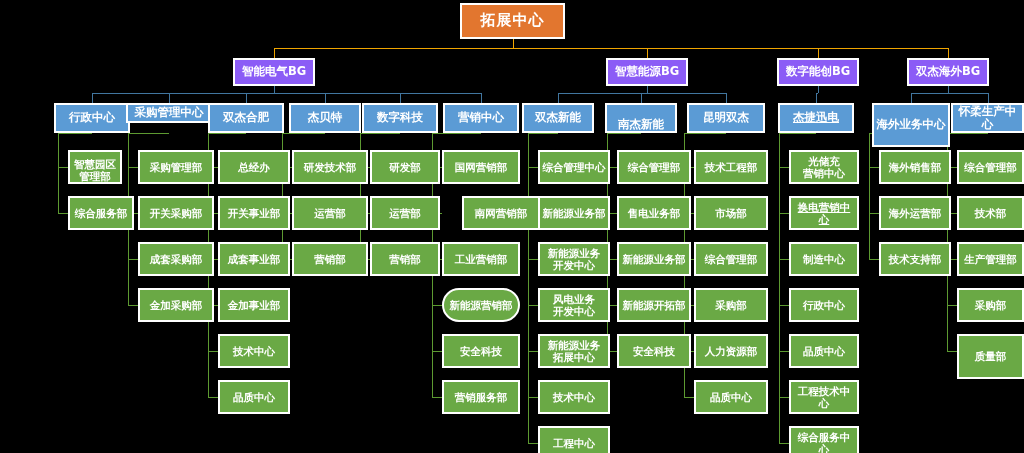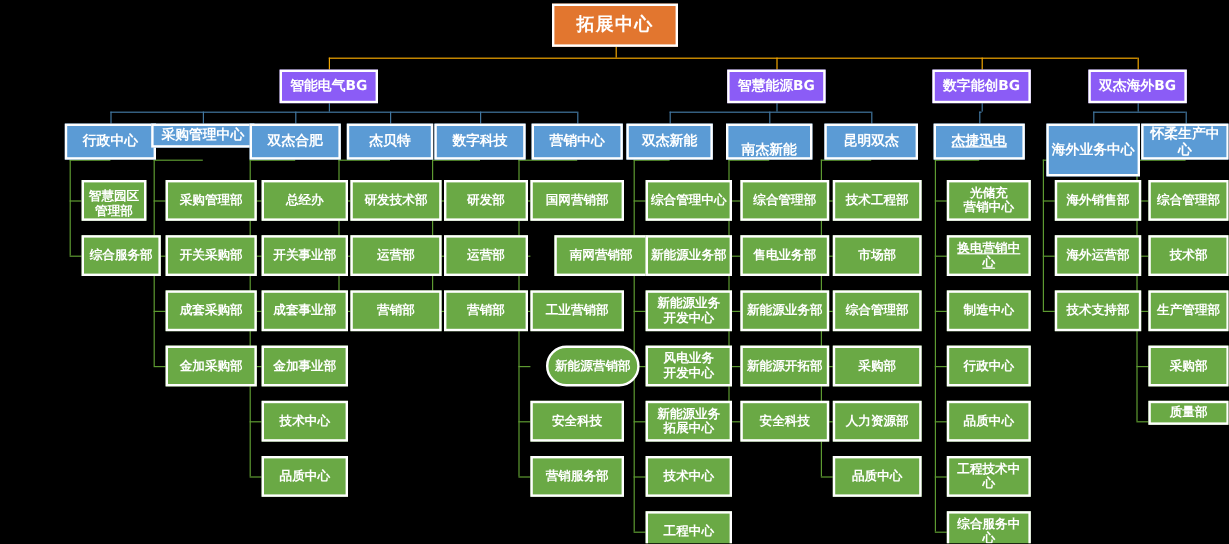--- a/index.html
+++ b/index.html
@@ -215,21 +215,21 @@
       </div>
       <div class="node n-leaf" style="left: 442px; top: 150px; width: 78px; height: 34px;">
         <span>国网营销部</span>
       </div>
       <div class="node n-leaf" style="left: 442px; top: 196px; width: 78px; height: 34px; margin-left: 20px;">
         <span>南网营销部</span>
       </div>
       <div class="node n-leaf" style="left: 442px; top: 242px; width: 78px; height: 34px;">
         <span>工业营销部</span>
       </div>
-      <div class="node n-leaf" style="left: 455px; top: 288px; width: 78px; height: 34px; border-radius: 17px;">
+      <div class="node n-leaf" style="left: 442px; top: 288px; width: 78px; height: 34px; border-radius: 17px;">
         <span>新能源营销部</span>
       </div>
       <div class="node n-leaf" style="left: 442px; top: 334px; width: 78px; height: 34px;">
         <span>安全科技</span>
       </div>
       <div class="node n-leaf" style="left: 442px; top: 380px; width: 78px; height: 34px;">
         <span>营销服务部</span>
       </div>
       <div class="node n-bg" style="left: 606px; top: 58px; width: 82px; height: 28px;">
         <span>智慧能源BG</span>
@@ -347,17 +347,17 @@
       </div>
       <div class="node n-leaf" style="left: 957px; top: 196px; width: 67px; height: 34px;">
         <span>技术部</span>
       </div>
       <div class="node n-leaf" style="left: 957px; top: 242px; width: 67px; height: 34px;">
         <span>生产管理部</span>
       </div>
       <div class="node n-leaf" style="left: 957px; top: 288px; width: 67px; height: 34px;">
         <span>采购部</span>
       </div>
-      <div class="node n-leaf" style="left: 957px; top: 334px; width: 67px; height: 20px;">
+      <div class="node n-leaf" style="left: 957px; top: 334px; width: 67px; height: 45px;">
         <span>质量部</span>
       </div>
     </div>
 </div>
 
 </body></html>

